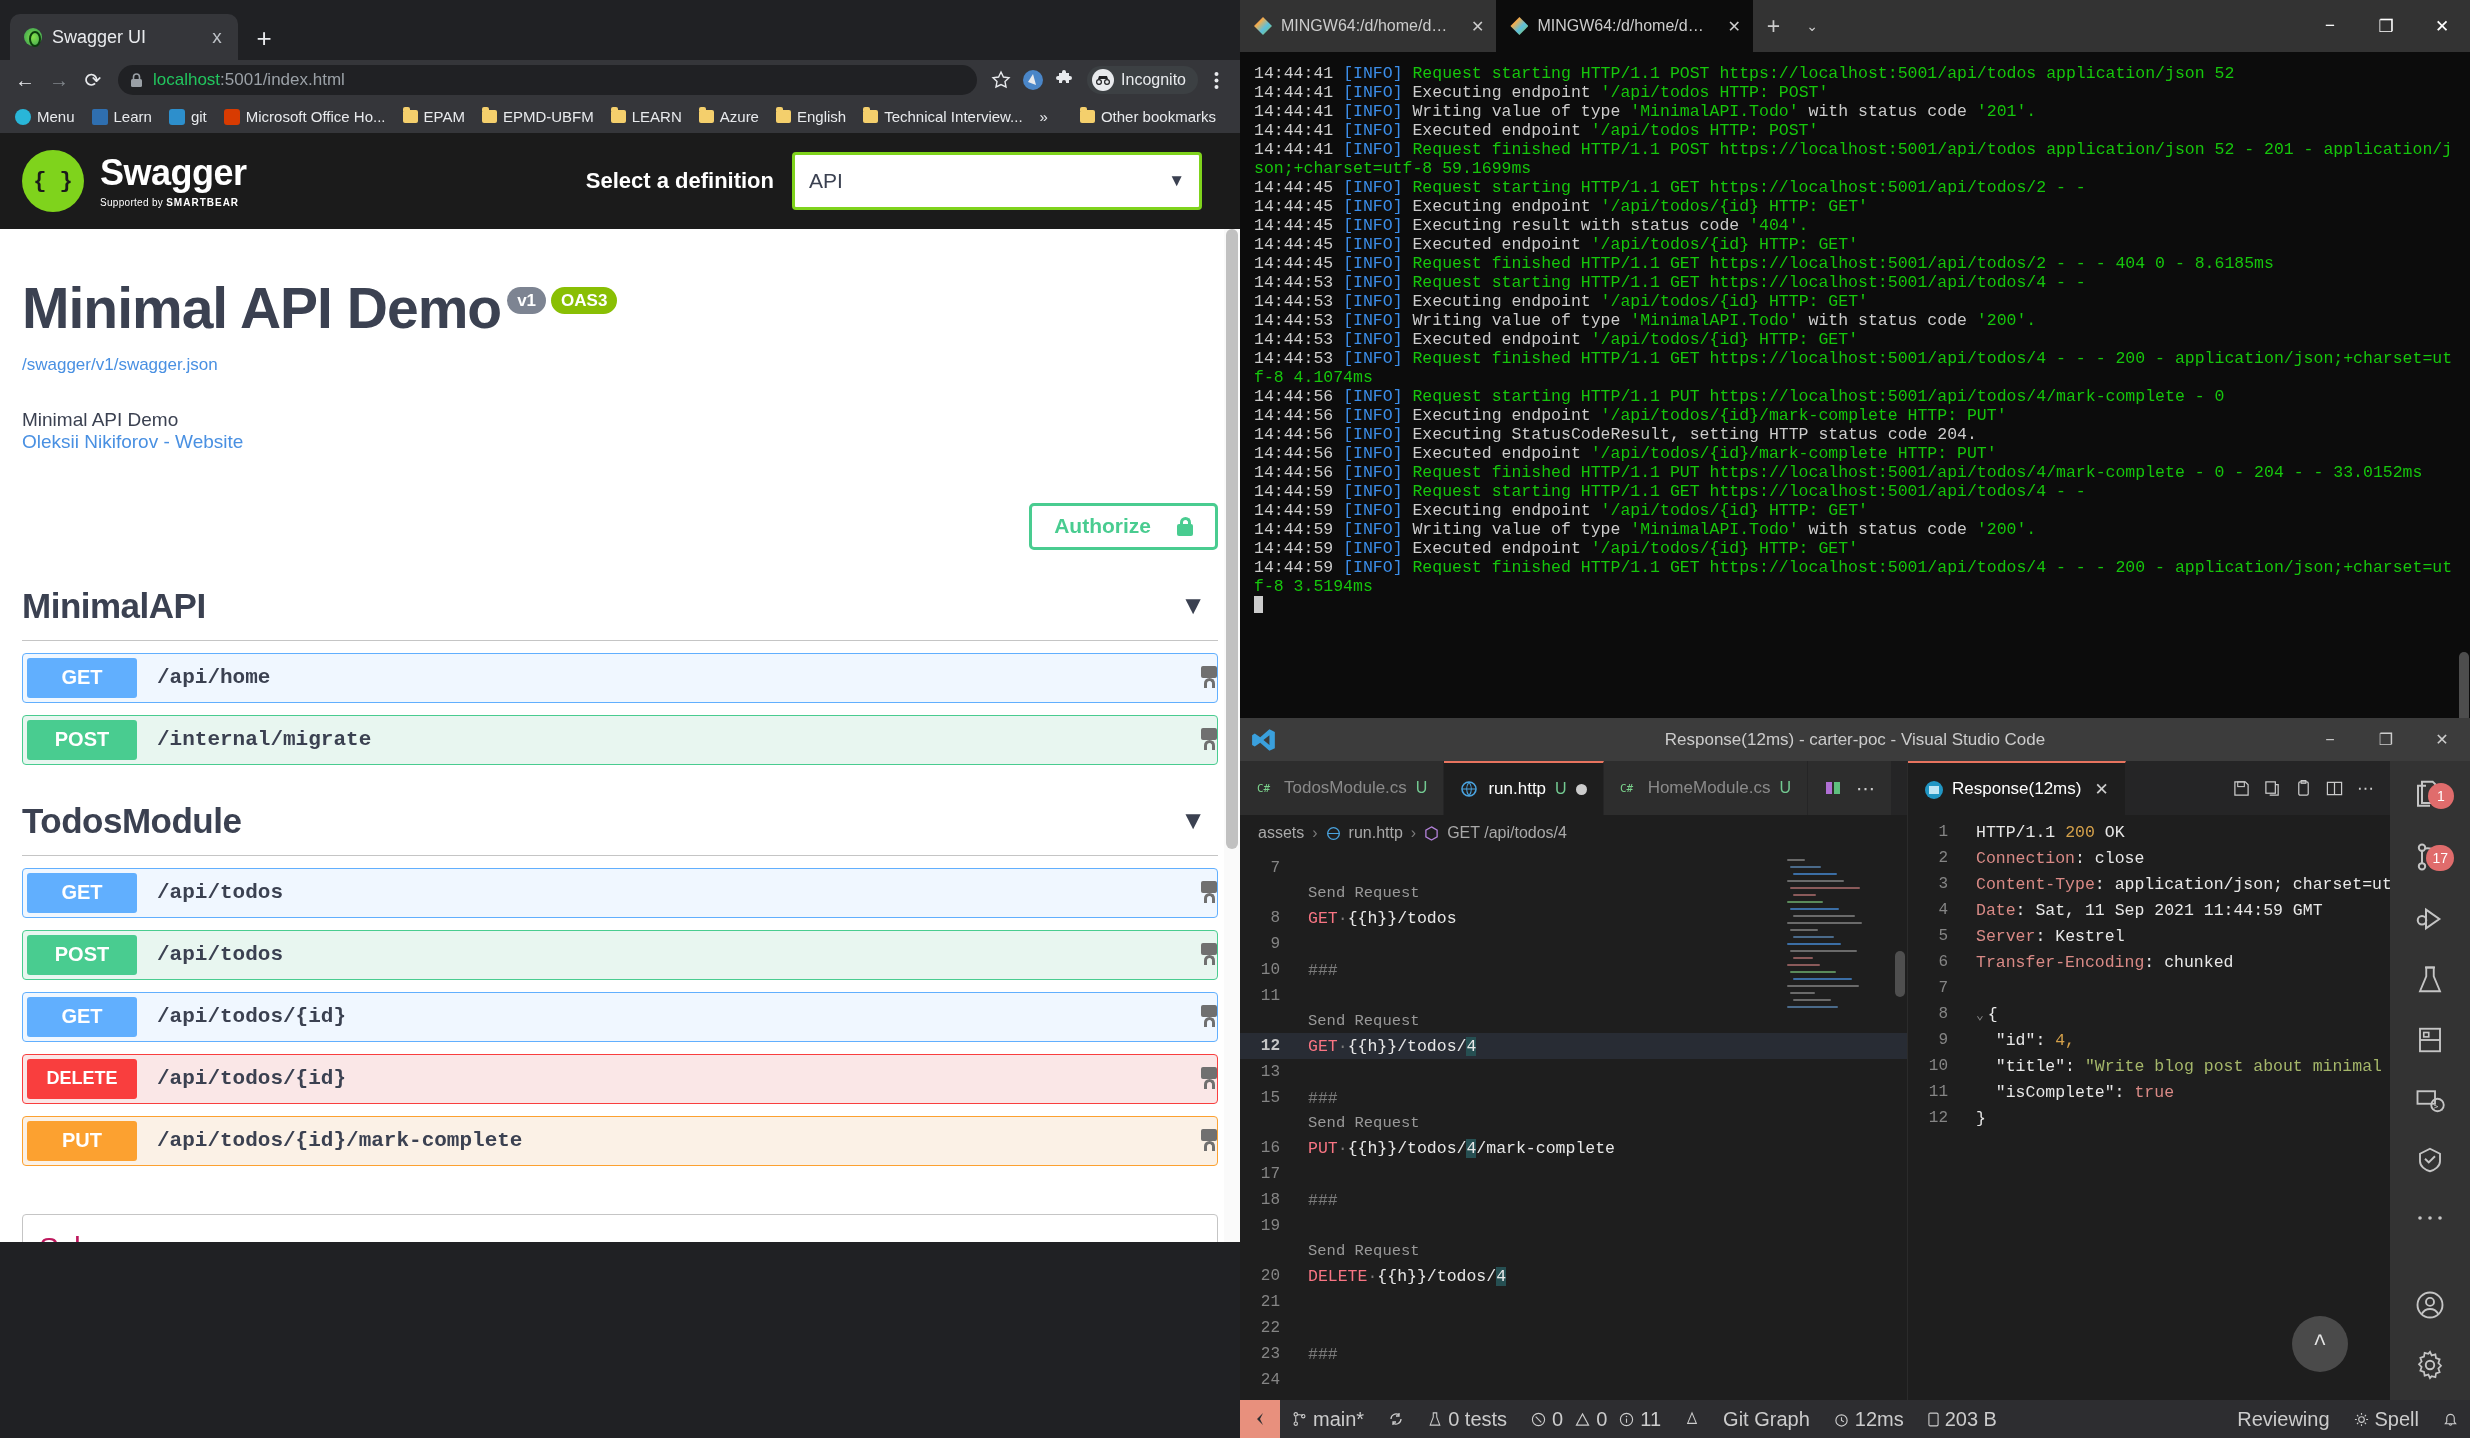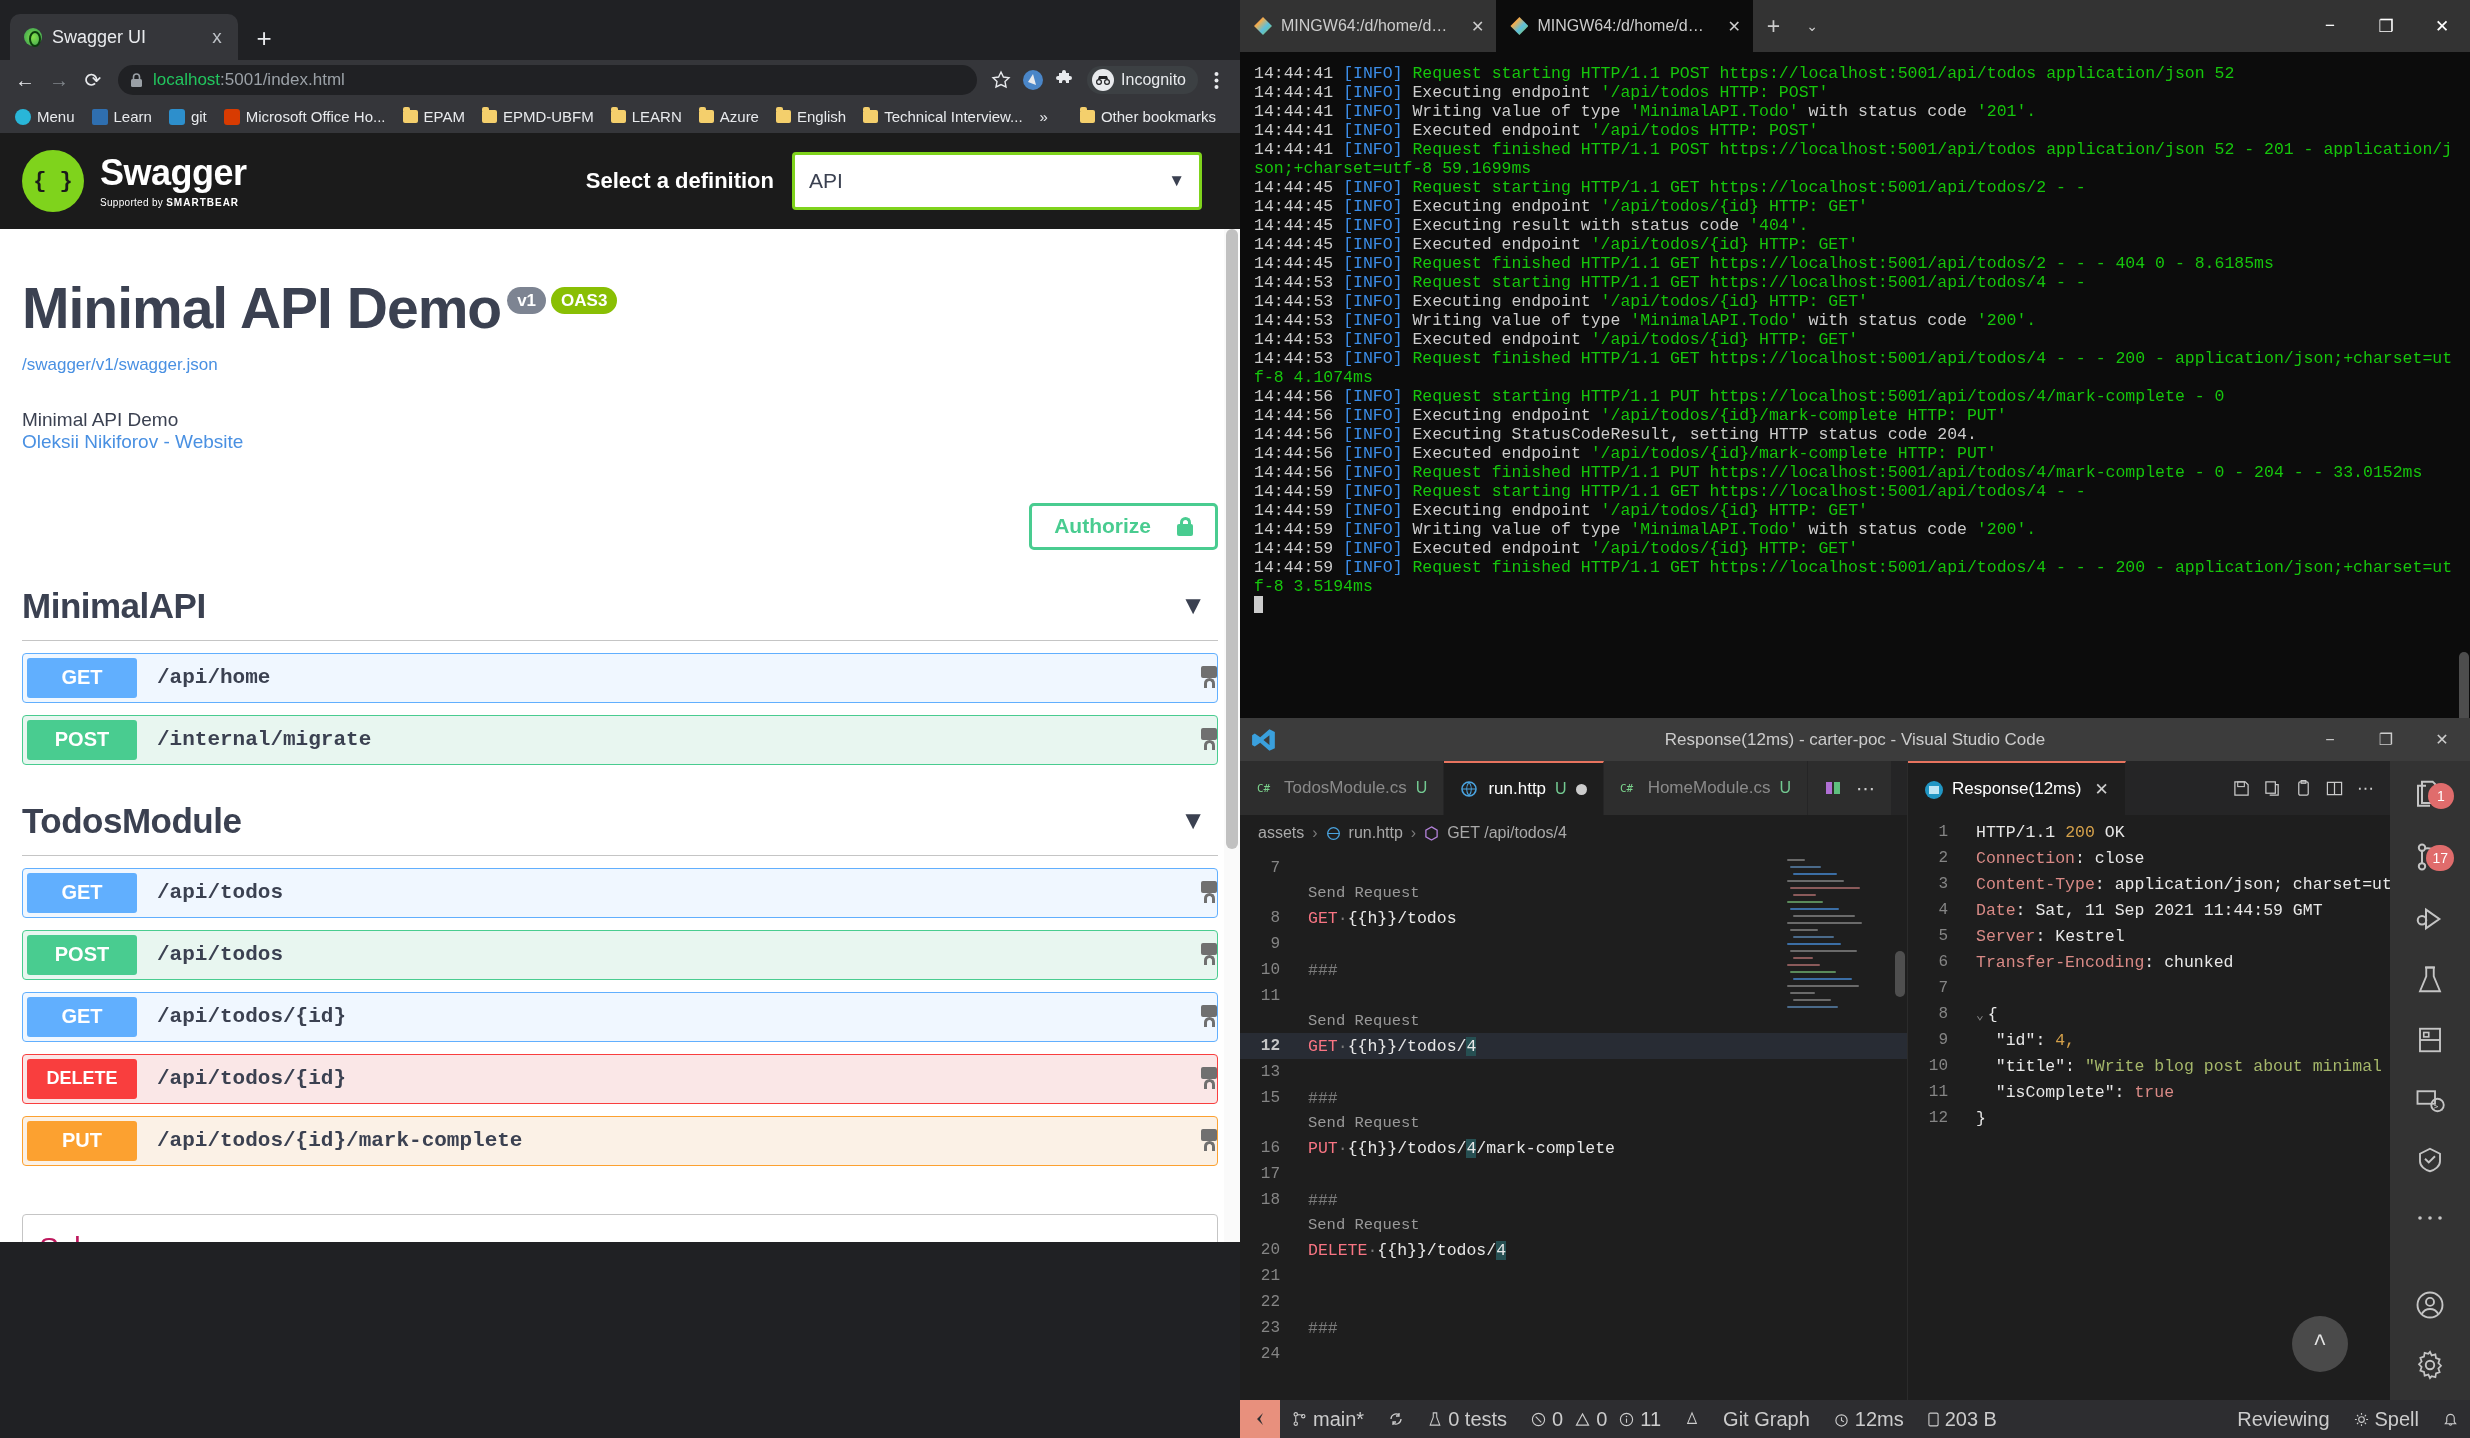--- a/index.html
+++ b/index.html
@@ -576,20 +576,24 @@
                   <span class="txt"><span class="k-verb">PUT</span><span class="k-comment">·</span><span class="k-plain">{{h}}/todos/<span class="k-sel">4</span>/mark-complete</span></span>
                 </div>
                 <div class="cl">
                   <span class="gut">17</span>
                   <span class="txt"></span>
                 </div>
                 <div class="cl">
                   <span class="gut">18</span>
                   <span class="txt"><span class="k-comment">###</span></span>
                 </div>
+                <div class="cl">
+                  <span class="gut">19</span>
+                  <span class="txt"></span>
+                </div>
                 <div class="codelens">
                   <span class="gut"></span>
                   <span class="cls">Send Request</span>
                 </div>
                 <div class="cl">
                   <span class="gut">20</span>
                   <span class="txt"><span class="k-verb">DELETE</span><span class="k-comment">·</span><span class="k-plain">{{h}}/todos/<span class="k-sel">4</span></span></span>
                 </div>
                 <div class="cl">
                   <span class="gut">21</span>

